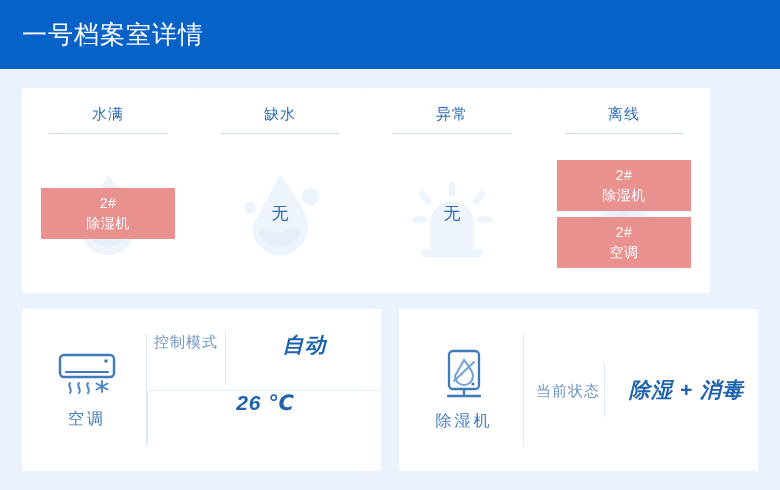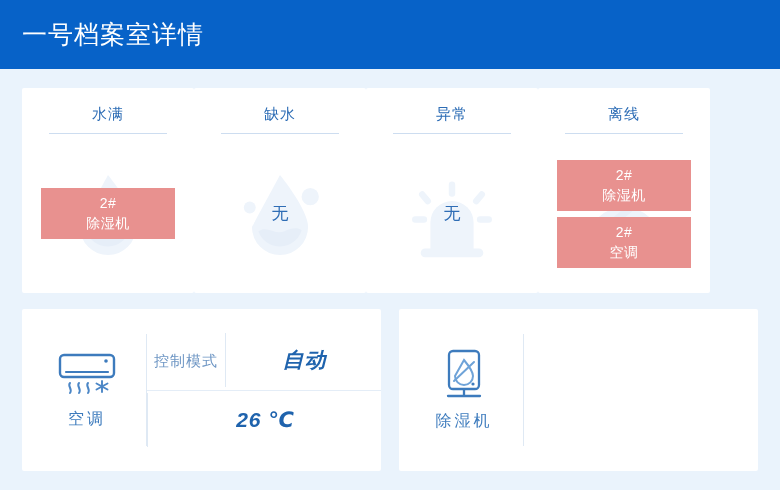--- a/index.html
+++ b/index.html
@@ -123,21 +123,21 @@
   }
   .panel-rows {
     flex: 1;
     height: 118px;
     display: flex;
     flex-direction: column;
   }
   .panel-data-row {
     flex: 1;
     display: flex;
-    align-items: center;
+    align-items: flex-start;
   }
   .panel-data-row + .panel-data-row { border-top: 1px solid #e4edf7; }
   .row-label {
     width: 78px;
     text-align: center;
     font-size: 15px;
     line-height: 21px;
     color: #6e96c4;
     letter-spacing: 1px;
   }
@@ -291,16 +291,23 @@
           <rect x="15" y="3" width="30" height="38" rx="4" fill="none" stroke="#3d7bbd" stroke-width="2.3"></rect>
           <path d="M30 12 C30 12 39 23 39 28 A9 9 0 0 1 21 28 C21 28 30 12 30 12 Z" fill="none" stroke="#6fa3d8" stroke-width="2"></path>
           <line x1="20" y1="33" x2="40" y2="14" stroke="#6fa3d8" stroke-width="2" stroke-linecap="round"></line>
           <circle cx="39" cy="36" r="1.6" fill="#3d7bbd"></circle>
           <line x1="30" y1="41" x2="30" y2="47" stroke="#3d7bbd" stroke-width="2.3"></line>
           <line x1="14" y1="48" x2="46" y2="48" stroke="#3d7bbd" stroke-width="2.3" stroke-linecap="round"></line>
         </svg>
         <div class="panel-device-label">除湿机</div>
       </div>
       <div class="vline"></div>
+      <div class="panel-rows">
+        <div class="single-row">
+          <div class="row-label">当前状态</div>
+          <div class="row-sep"></div>
+          <div class="row-value">除湿 + 消毒</div>
+        </div>
+      </div>
     </div>
 
   </div>
 </div>
 
 </body></html>

